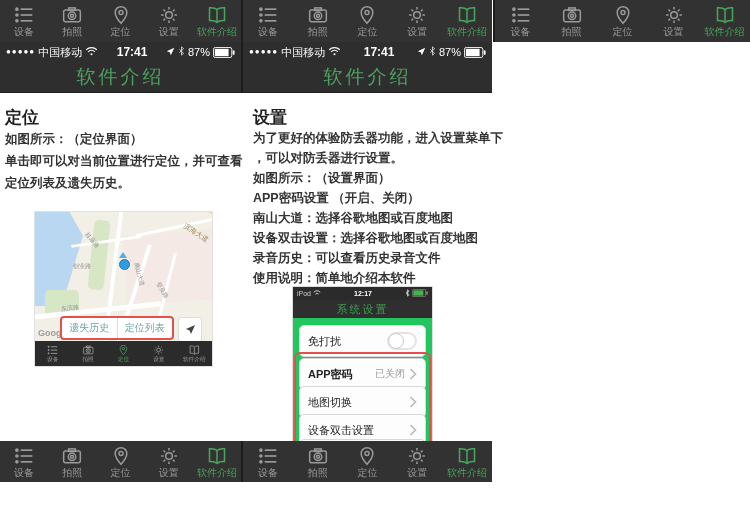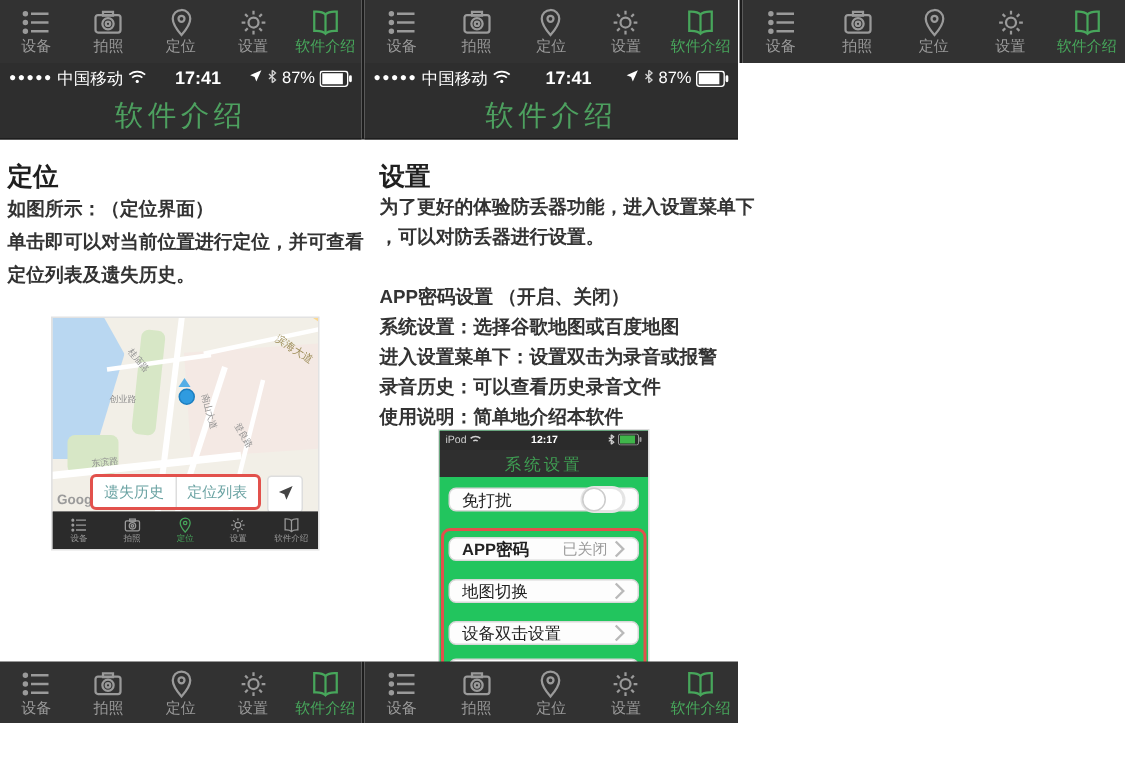--- a/index.html
+++ b/index.html
@@ -55,21 +55,21 @@
   .mini-wrap{position:absolute;left:0;top:129px;width:177px;height:25px;background:#2b2b2b;overflow:hidden;}
   .tabbar.mini{position:absolute;left:0;top:0;width:312px;height:44px;transform:scale(0.567);transform-origin:top left;background:#2b2b2b;}
 
   
   .shot2{position:absolute;left:293px;top:287px;width:139px;height:160px;overflow:hidden;box-shadow:0 0 0 1px #dcdcdc;background:#22c55e;}
   .s2-status{position:absolute;top:0;left:0;right:0;height:13px;background:#2b2b2b;color:#cfcfcf;font-size:7px;
              display:flex;align-items:center;padding:0 4px;box-sizing:border-box;}
   .s2-status .mid{flex:1;text-align:center;color:#fff;font-weight:bold;}
   .s2-nav{position:absolute;top:13px;left:0;right:0;height:18px;background:#2f2f2f;display:flex;align-items:center;justify-content:center;
           color:#3f9e53;font-size:11px;letter-spacing:2px;}
-  .card{position:absolute;left:6px;right:6px;height:16px;background:#fdfdfd;border:1px solid #d8d8d8;border-radius:5px;
+  .card{position:absolute;left:6px;right:6px;height:32px;background:#fdfdfd;border:1px solid #d8d8d8;border-radius:5px;
         display:flex;align-items:center;padding:0 8px;box-sizing:border-box;font-size:11px;color:#222;cursor:pointer;}
   .card .grow{flex:1;}
   .card .val{font-size:10px;color:#9a9a9a;margin-right:4px;}
   .toggle{width:30px;height:18px;border:2px solid #e4e4e4;border-radius:10px;background:#fff;position:relative;box-sizing:border-box;cursor:pointer;}
   .knob{position:absolute;left:-1px;top:-1px;width:16px;height:16px;border-radius:50%;background:#fff;border:1px solid #ccc;box-sizing:border-box;}
   .redbox{position:absolute;left:1px;right:1px;top:65px;height:110px;border:2px solid #e2514c;border-radius:6px;box-sizing:border-box;}
   .chev svg{width:8px;height:12px;display:block;}
 
   .batt{display:inline-flex;align-items:center;}
 </style>
@@ -394,23 +394,24 @@
             </span>
     <span class="tlabel">软件介绍</span>
   </div>
 </div>
     </div>
   </div>
 
   <div class="doc-h" style="left:253px;top:106px;">设置</div>
   <div class="doc-line" style="left:253px;top:130px;text-align:center;">为了更好的体验防丢器功能，进入设置菜单下</div>
   <div class="doc-line" style="left:253px;top:150px;">，可以对防丢器进行设置。</div>
+  <div class="doc-line" style="left:253px;top:170px;">如图所示：（设置界面）</div>
   <div class="doc-line" style="left:253px;top:190px;">APP密码设置 （开启、关闭）</div>
-  <div class="doc-line" style="left:253px;top:210px;">系统设置：选择谷歌地图或百度地图</div>
-  <div class="doc-line" style="left:253px;top:230px;">进入设置菜单下：设置双击为录音或报警</div>
+  <div class="doc-line" style="left:253px;top:210px;">南山大道：选择谷歌地图或百度地图</div>
+  <div class="doc-line" style="left:253px;top:230px;">设备双击设置：选择谷歌地图或百度地图</div>
   <div class="doc-line" style="left:253px;top:270px;">使用说明：简单地介绍本软件</div>
   <div class="doc-line" style="left:253px;top:250px;">录音历史：可以查看历史录音文件</div>
 
   <div class="shot2">
     <div class="s2-status">
       <span>iPod</span>
       <span style="margin-left:2px;"><svg width="8" height="6" viewBox="0 0 16 12" fill="none" stroke="#cfcfcf" stroke-width="2">
             <path d="M1.5 4.5a9.5 9.5 0 0 1 13 0"></path>
             <path d="M5 8a5 5 0 0 1 6 0"></path>
           </svg></span>

